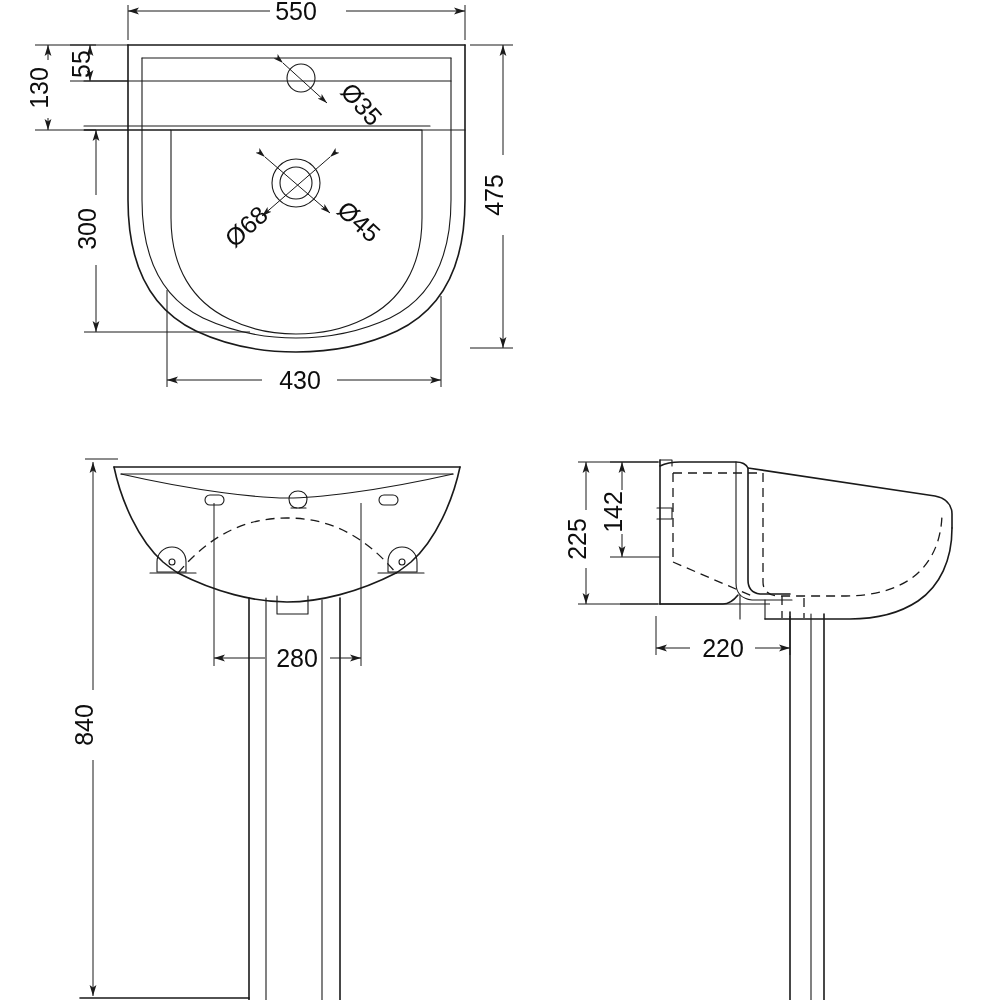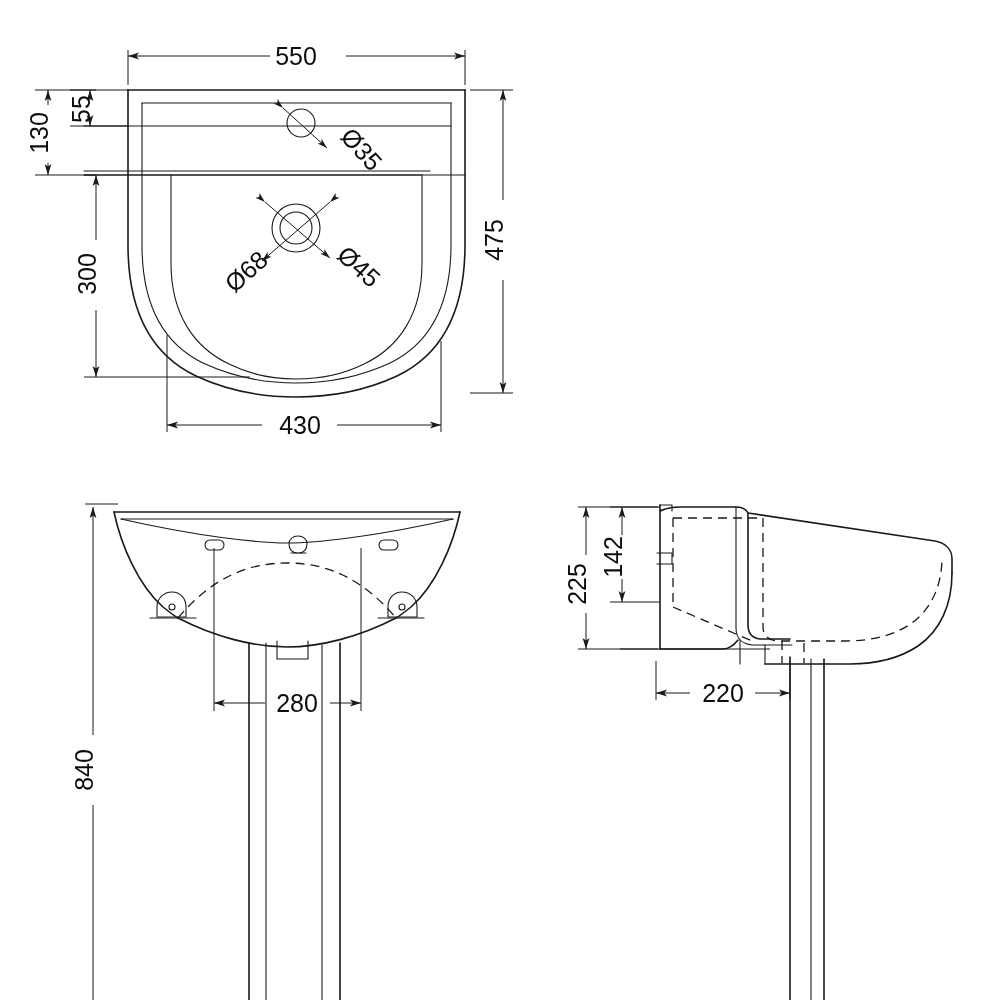--- a/index.html
+++ b/index.html
@@ -12,21 +12,20 @@
     width: 1000px;
     height: 1000px;
     font-family: "Liberation Sans", sans-serif;
     overflow: hidden;
   }
   #sheet {
     position: relative;
     width: 1000px;
     height: 836px;
     background: #ffffff;
-    margin-top: 45px;
   }
   svg#drawing {
     display: block;
     width: 1000px;
     height: 1000px;
   }
   .obj      { fill: none; stroke: #1a1a1a; stroke-width: 1.6; stroke-linecap: round; stroke-linejoin: round; }
   .obj-thin { fill: none; stroke: #1a1a1a; stroke-width: 1.1; stroke-linecap: round; stroke-linejoin: round; }
   .hidden-l { fill: none; stroke: #1a1a1a; stroke-width: 1.3; stroke-linecap: butt;
               stroke-dasharray: 9 6; }

